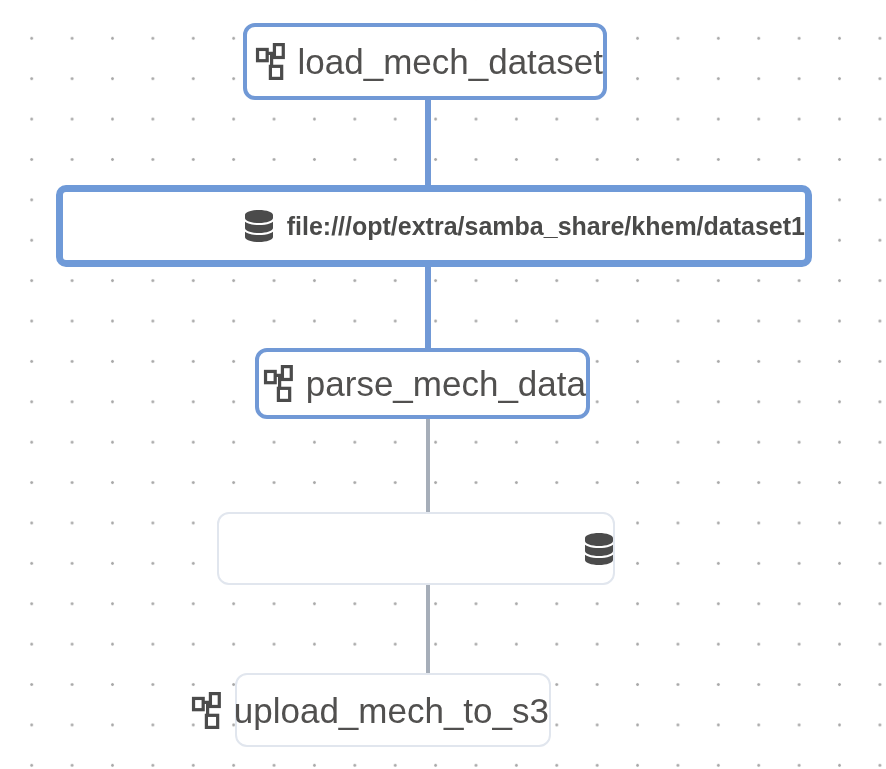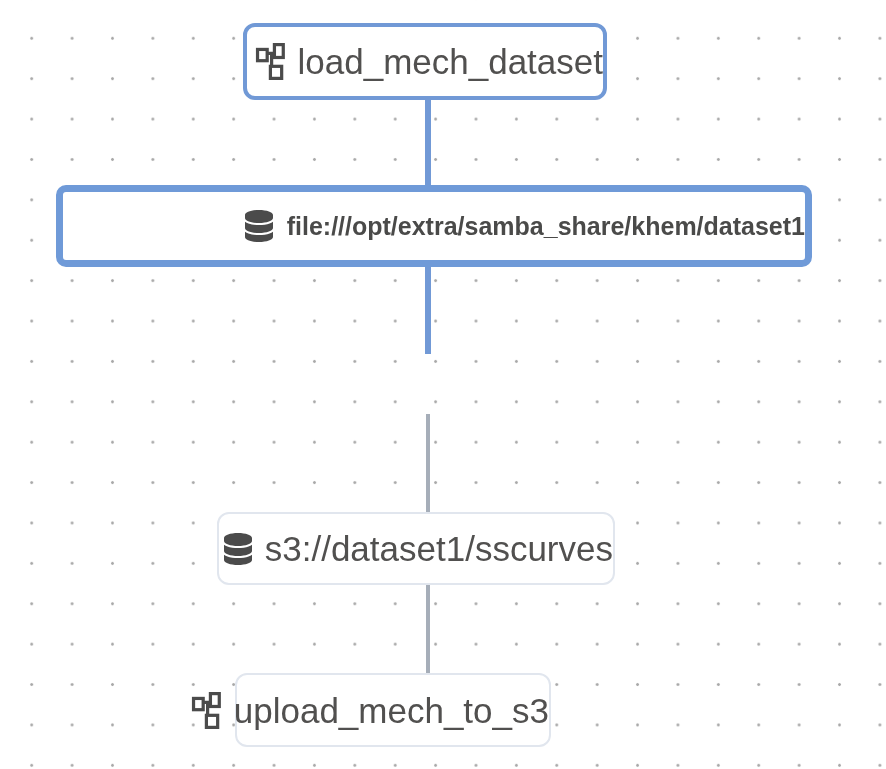--- a/index.html
+++ b/index.html
@@ -66,28 +66,38 @@
 
   <div class="node selected n2">
     <span class="icon">
       <svg width="28" height="32" viewBox="0 0 448 512" fill="currentColor">
         <path d="M448 80v48c0 44.2-100.3 80-224 80S0 172.2 0 128V80C0 35.8 100.3 0 224 0S448 35.8 448 80zM393.2 214.7c20.8-7.4 39.9-16.9 54.8-28.6V288c0 44.2-100.3 80-224 80S0 332.2 0 288V186.1c14.9 11.8 34 21.2 54.8 28.6C99.7 230.7 159.5 240 224 240s124.3-9.3 169.2-25.3zM0 346.1c14.9 11.8 34 21.2 54.8 28.6C99.7 390.7 159.5 400 224 400s124.3-9.3 169.2-25.3c20.8-7.4 39.9-16.9 54.8-28.6V432c0 44.2-100.3 80-224 80S0 476.2 0 432V346.1z"></path>
       </svg>
     </span>
     <span class="label">file:///opt/extra/samba_share/khem/dataset1</span>
   </div>
 
+  <div class="node blue-border n3">
+    <span class="icon">
+      <svg width="30" height="37" viewBox="0 0 37 46" fill="none" stroke="currentColor" stroke-width="4">
+        <rect x="3" y="8" width="12" height="14"></rect>
+        <rect x="24" y="2" width="11" height="16"></rect>
+        <rect x="19" y="29" width="14" height="15"></rect>
+        <path d="M15 13 H24 M20.5 13 V29"></path>
+      </svg>
+    </span>
+    <span class="label">parse_mech_data</span>
+  </div>
 
   <div class="node gray-border n4">
     <span class="icon">
       <svg width="28" height="32" viewBox="0 0 448 512" fill="currentColor">
         <path d="M448 80v48c0 44.2-100.3 80-224 80S0 172.2 0 128V80C0 35.8 100.3 0 224 0S448 35.8 448 80zM393.2 214.7c20.8-7.4 39.9-16.9 54.8-28.6V288c0 44.2-100.3 80-224 80S0 332.2 0 288V186.1c14.9 11.8 34 21.2 54.8 28.6C99.7 230.7 159.5 240 224 240s124.3-9.3 169.2-25.3zM0 346.1c14.9 11.8 34 21.2 54.8 28.6C99.7 390.7 159.5 400 224 400s124.3-9.3 169.2-25.3c20.8-7.4 39.9-16.9 54.8-28.6V432c0 44.2-100.3 80-224 80S0 476.2 0 432V346.1z"></path>
       </svg>
     </span>
-    <span class="label">s3://dataset1/sscurves</span>
   </div>
 
   <div class="node gray-border n5">
     <span class="icon">
       <svg width="30" height="37" viewBox="0 0 37 46" fill="none" stroke="currentColor" stroke-width="4">
         <rect x="3" y="8" width="12" height="14"></rect>
         <rect x="24" y="2" width="11" height="16"></rect>
         <rect x="19" y="29" width="14" height="15"></rect>
         <path d="M15 13 H24 M20.5 13 V29"></path>
       </svg>

